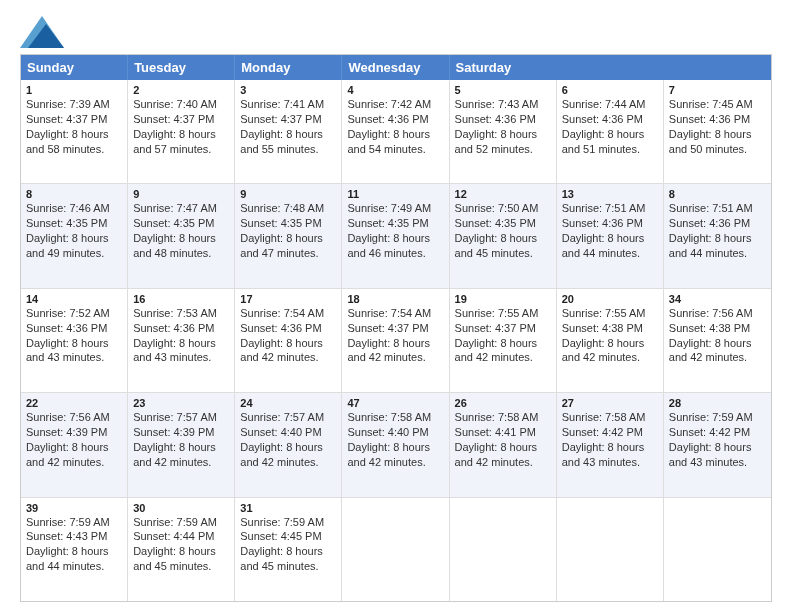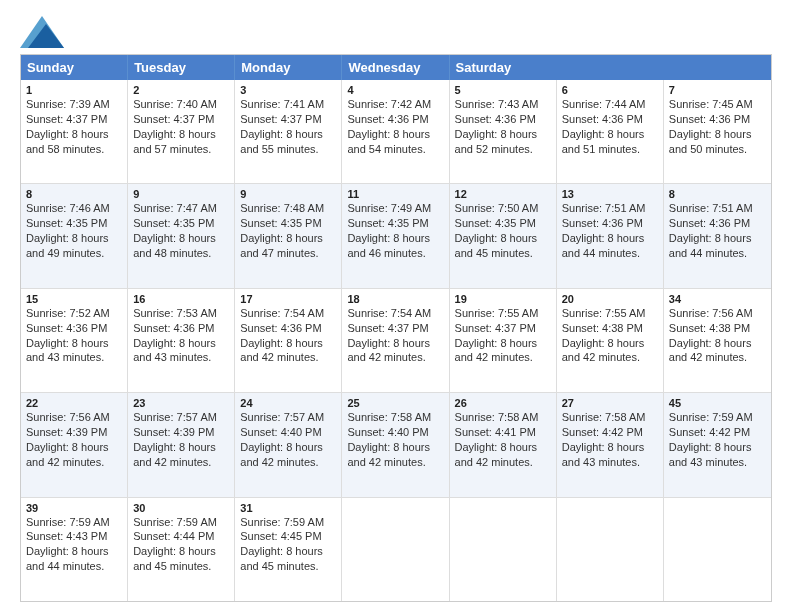--- a/index.html
+++ b/index.html
@@ -199,21 +199,21 @@
         <span class="day-num">13</span>
         <span class="cell-text">Sunrise: 7:51 AM<br>Sunset: 4:36 PM<br>Daylight: 8 hours<br>and 44 minutes.</span>
       </div>
           <div class="cal-cell alt-row">
         <span class="day-num">8</span>
         <span class="cell-text">Sunrise: 7:51 AM<br>Sunset: 4:36 PM<br>Daylight: 8 hours<br>and 44 minutes.</span>
       </div>
         </div>
         <div class="cal-row">
           <div class="cal-cell">
-        <span class="day-num">15</span>
+        <span class="day-num">14</span>
         <span class="cell-text">Sunrise: 7:52 AM<br>Sunset: 4:36 PM<br>Daylight: 8 hours<br>and 43 minutes.</span>
       </div>
           <div class="cal-cell">
         <span class="day-num">16</span>
         <span class="cell-text">Sunrise: 7:53 AM<br>Sunset: 4:36 PM<br>Daylight: 8 hours<br>and 43 minutes.</span>
       </div>
           <div class="cal-cell">
         <span class="day-num">17</span>
         <span class="cell-text">Sunrise: 7:54 AM<br>Sunset: 4:36 PM<br>Daylight: 8 hours<br>and 42 minutes.</span>
       </div>
@@ -241,33 +241,33 @@
       </div>
           <div class="cal-cell alt-row">
         <span class="day-num">23</span>
         <span class="cell-text">Sunrise: 7:57 AM<br>Sunset: 4:39 PM<br>Daylight: 8 hours<br>and 42 minutes.</span>
       </div>
           <div class="cal-cell alt-row">
         <span class="day-num">24</span>
         <span class="cell-text">Sunrise: 7:57 AM<br>Sunset: 4:40 PM<br>Daylight: 8 hours<br>and 42 minutes.</span>
       </div>
           <div class="cal-cell alt-row">
-        <span class="day-num">25</span>
+        <span class="day-num">47</span>
         <span class="cell-text">Sunrise: 7:58 AM<br>Sunset: 4:40 PM<br>Daylight: 8 hours<br>and 42 minutes.</span>
       </div>
           <div class="cal-cell alt-row">
         <span class="day-num">26</span>
         <span class="cell-text">Sunrise: 7:58 AM<br>Sunset: 4:41 PM<br>Daylight: 8 hours<br>and 42 minutes.</span>
       </div>
           <div class="cal-cell alt-row">
         <span class="day-num">27</span>
         <span class="cell-text">Sunrise: 7:58 AM<br>Sunset: 4:42 PM<br>Daylight: 8 hours<br>and 43 minutes.</span>
       </div>
           <div class="cal-cell alt-row">
-        <span class="day-num">45</span>
+        <span class="day-num">28</span>
         <span class="cell-text">Sunrise: 7:59 AM<br>Sunset: 4:42 PM<br>Daylight: 8 hours<br>and 43 minutes.</span>
       </div>
         </div>
         <div class="cal-row">
           <div class="cal-cell">
         <span class="day-num">39</span>
         <span class="cell-text">Sunrise: 7:59 AM<br>Sunset: 4:43 PM<br>Daylight: 8 hours<br>and 44 minutes.</span>
       </div>
           <div class="cal-cell">
         <span class="day-num">30</span>

